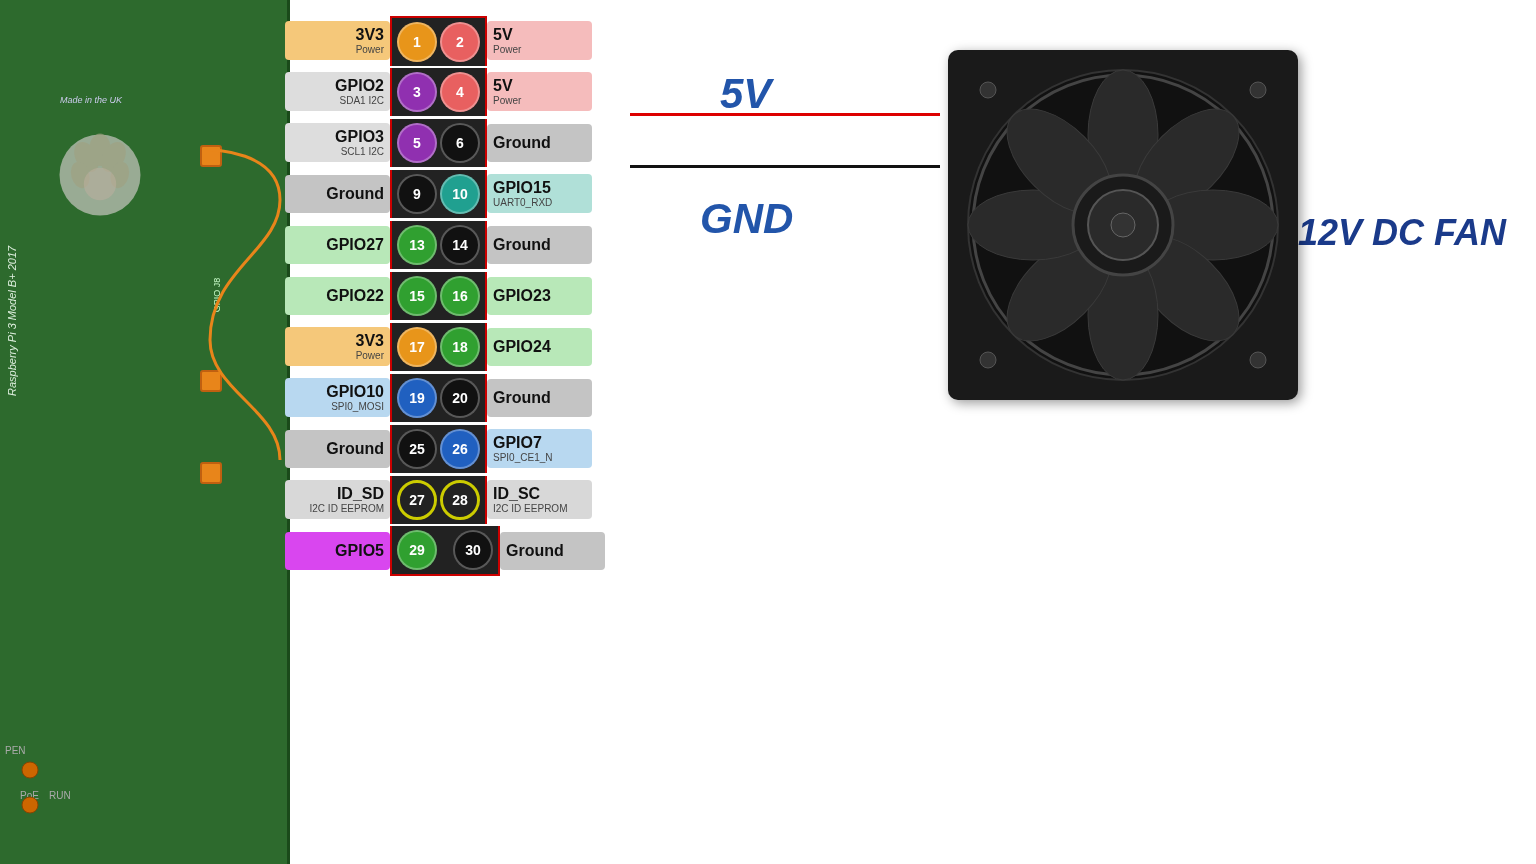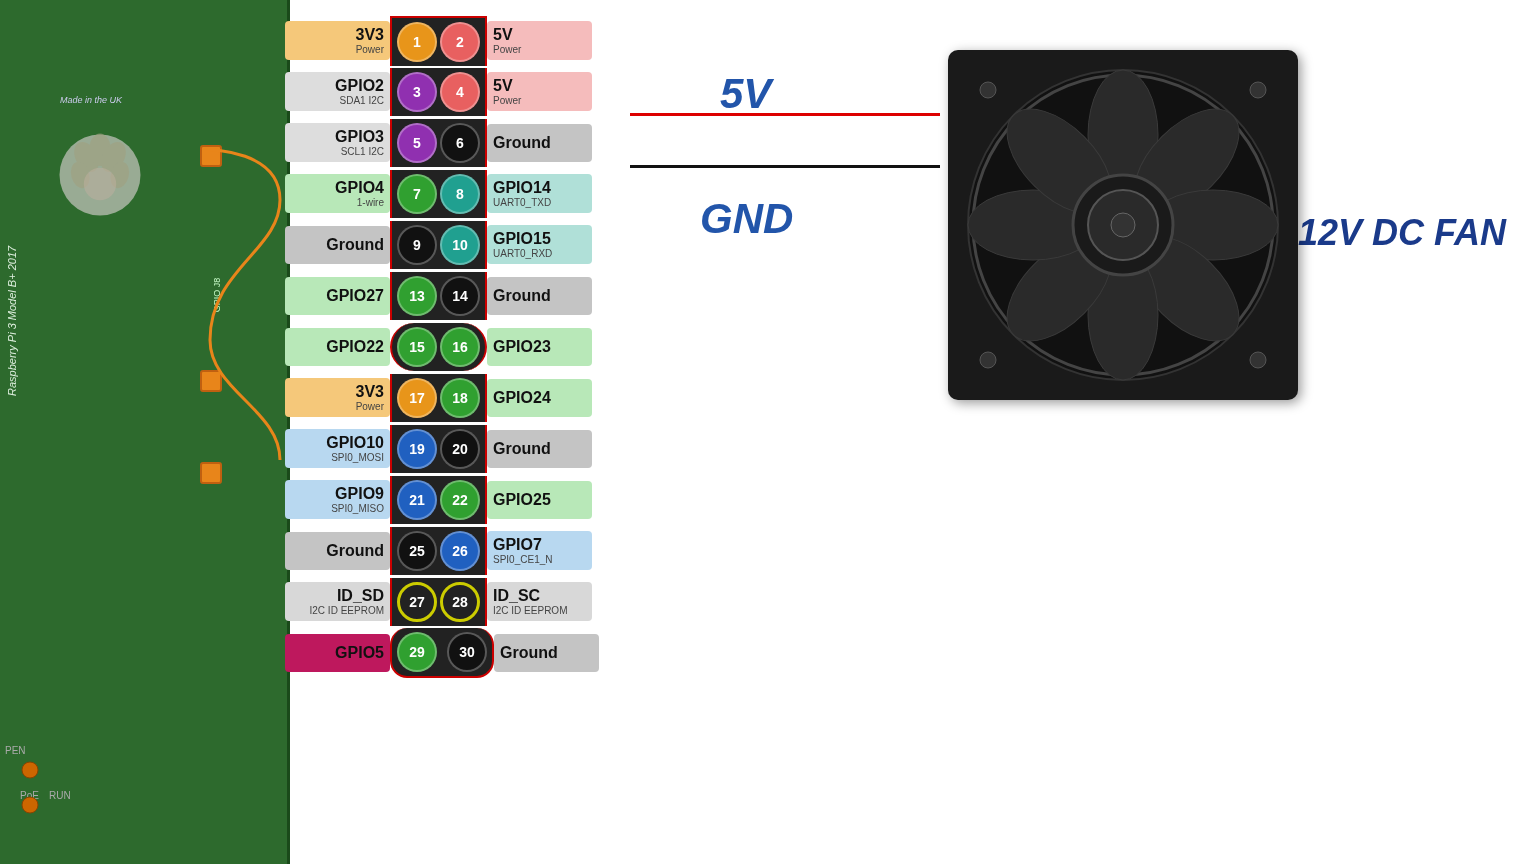--- a/index.html
+++ b/index.html
@@ -250,34 +250,20 @@
       </div>
       <div style="display: flex; gap: 3px; align-items: center; background: rgb(34, 34, 34); padding: 4px 5px; border-left: 2.5px solid rgb(204, 0, 0); border-right: 2.5px solid rgb(204, 0, 0);">
         <div class="pin-circle" style="background: rgb(144, 48, 176);">5</div>
         <div class="pin-circle" style="background: rgb(17, 17, 17);">6</div>
       </div>
       <div class="cell-right" style="background: rgb(196, 196, 196);">
         <div class="lbl-main">Ground</div>
       </div>
     </div>
     <div class="row">
-      <div class="cell-left" style="background: rgb(184, 232, 184);">
-        <div class="lbl-main">GPIO4</div>
-        <div class="lbl-sub">1-wire</div>
-      </div>
-      <div style="display: flex; gap: 3px; align-items: center; background: rgb(34, 34, 34); padding: 4px 5px; border-left: 2.5px solid rgb(204, 0, 0); border-right: 2.5px solid rgb(204, 0, 0);">
-        <div class="pin-circle" style="background: rgb(48, 160, 48);">7</div>
-        <div class="pin-circle" style="background: rgb(32, 160, 144);">8</div>
-      </div>
-      <div class="cell-right" style="background: rgb(176, 224, 216);">
-        <div class="lbl-main">GPIO14</div>
-        <div class="lbl-sub">UART0_TXD</div>
-      </div>
-    </div>
-    <div class="row">
       <div class="cell-left" style="background: rgb(196, 196, 196);">
         <div class="lbl-main">Ground</div>
       </div>
       <div style="display: flex; gap: 3px; align-items: center; background: rgb(34, 34, 34); padding: 4px 5px; border-left: 2.5px solid rgb(204, 0, 0); border-right: 2.5px solid rgb(204, 0, 0);">
         <div class="pin-circle" style="background: rgb(17, 17, 17);">9</div>
         <div class="pin-circle" style="background: rgb(32, 160, 144);">10</div>
       </div>
       <div class="cell-right" style="background: rgb(176, 224, 216);">
         <div class="lbl-main">GPIO15</div>
         <div class="lbl-sub">UART0_RXD</div>
@@ -292,21 +278,21 @@
         <div class="pin-circle" style="background: rgb(17, 17, 17);">14</div>
       </div>
       <div class="cell-right" style="background: rgb(196, 196, 196);">
         <div class="lbl-main">Ground</div>
       </div>
     </div>
     <div class="row">
       <div class="cell-left" style="background: rgb(184, 232, 184);">
         <div class="lbl-main">GPIO22</div>
       </div>
-      <div style="display: flex; gap: 3px; align-items: center; background: rgb(34, 34, 34); padding: 4px 5px; border-left: 2.5px solid rgb(204, 0, 0); border-right: 2.5px solid rgb(204, 0, 0); border-radius: 24px;">
+      <div style="display: flex; gap: 3px; align-items: center; background: rgb(34, 34, 34); padding: 4px 5px; border-left: 2.5px solid rgb(204, 0, 0); border-right: 2.5px solid rgb(204, 0, 0);">
         <div class="pin-circle" style="background: rgb(48, 160, 48);">15</div>
         <div class="pin-circle" style="background: rgb(48, 160, 48);">16</div>
       </div>
       <div class="cell-right" style="background: rgb(184, 232, 184);">
         <div class="lbl-main">GPIO23</div>
       </div>
     </div>
     <div class="row">
       <div class="cell-left" style="background: rgb(245, 200, 122);">
         <div class="lbl-main">3V3</div>
@@ -327,33 +313,20 @@
       </div>
       <div style="display: flex; gap: 3px; align-items: center; background: rgb(34, 34, 34); padding: 4px 5px; border-left: 2.5px solid rgb(204, 0, 0); border-right: 2.5px solid rgb(204, 0, 0);">
         <div class="pin-circle" style="background: rgb(32, 96, 192);">19</div>
         <div class="pin-circle" style="background: rgb(17, 17, 17);">20</div>
       </div>
       <div class="cell-right" style="background: rgb(196, 196, 196);">
         <div class="lbl-main">Ground</div>
       </div>
     </div>
     <div class="row">
-      <div class="cell-left" style="background: rgb(184, 216, 240);">
-        <div class="lbl-main">GPIO9</div>
-        <div class="lbl-sub">SPI0_MISO</div>
-      </div>
-      <div style="display: flex; gap: 3px; align-items: center; background: rgb(34, 34, 34); padding: 4px 5px; border-left: 2.5px solid rgb(204, 0, 0); border-right: 2.5px solid rgb(204, 0, 0);">
-        <div class="pin-circle" style="background: rgb(32, 96, 192);">21</div>
-        <div class="pin-circle" style="background: rgb(48, 160, 48);">22</div>
-      </div>
-      <div class="cell-right" style="background: rgb(184, 232, 184);">
-        <div class="lbl-main">GPIO25</div>
-      </div>
-    </div>
-    <div class="row">
       <div class="cell-left" style="background: rgb(196, 196, 196);">
         <div class="lbl-main">Ground</div>
       </div>
       <div style="display: flex; gap: 3px; align-items: center; background: rgb(34, 34, 34); padding: 4px 5px; border-left: 2.5px solid rgb(204, 0, 0); border-right: 2.5px solid rgb(204, 0, 0);">
         <div class="pin-circle" style="background: rgb(17, 17, 17);">25</div>
         <div class="pin-circle" style="background: rgb(32, 96, 192);">26</div>
       </div>
       <div class="cell-right" style="background: rgb(184, 216, 240);">
         <div class="lbl-main">GPIO7</div>
         <div class="lbl-sub">SPI0_CE1_N</div>
@@ -367,24 +340,24 @@
       <div style="display: flex; gap: 3px; align-items: center; background: rgb(34, 34, 34); padding: 4px 5px; border-left: 2.5px solid rgb(204, 0, 0); border-right: 2.5px solid rgb(204, 0, 0);">
         <div class="pin-circle" style="background: transparent; color: rgb(255, 255, 255); border: 3px solid rgb(204, 204, 0);">27</div>
         <div class="pin-circle" style="background: transparent; border: 3px solid rgb(204, 204, 0); color: rgb(255, 255, 255);">28</div>
       </div>
       <div class="cell-right" style="background: rgb(216, 216, 216);">
         <div class="lbl-main">ID_SC</div>
         <div class="lbl-sub">I2C ID EEPROM</div>
       </div>
     </div>
     <div class="row">
-      <div class="cell-left" style="background: #be185d; text-align: center;">
+      <div class="cell-left" style="background: #d946ef; text-align: center;">
         <div class="lbl-main">GPIO5</div>
       </div>
-      <div style="display: flex; gap: 10px; align-items: center; background: rgb(34, 34, 34); padding: 4px 5px; border-left: 2.5px solid rgb(204, 0, 0); border-right: 2.5px solid rgb(204, 0, 0); border-bottom: 2.5px solid rgb(204, 0, 0); border-radius: 17px;">
+      <div style="display: flex; gap: 16px; align-items: center; background: rgb(34, 34, 34); padding: 4px 5px; border-left: 2.5px solid rgb(204, 0, 0); border-right: 2.5px solid rgb(204, 0, 0); border-bottom: 2.5px solid rgb(204, 0, 0);">
         <div class="pin-circle" style="background: rgb(48, 160, 48);">29</div>
         <div class="pin-circle" style="background: rgb(17, 17, 17);">30</div>
       </div>
       <div class="cell-right" style="background: rgb(196, 196, 196);">
         <div class="lbl-main">Ground</div>
       </div>
     </div>
   </div>
 
 <div class="label-5v">5V</div>

